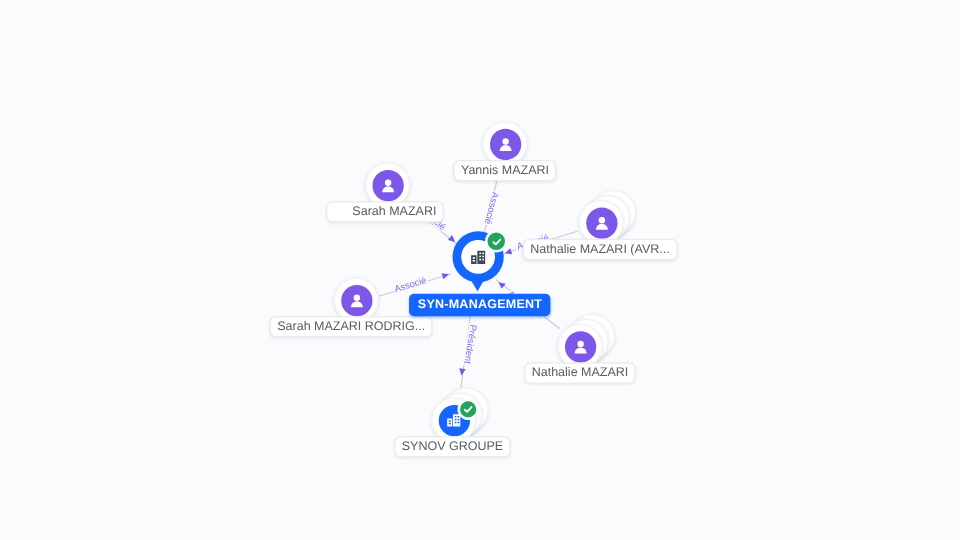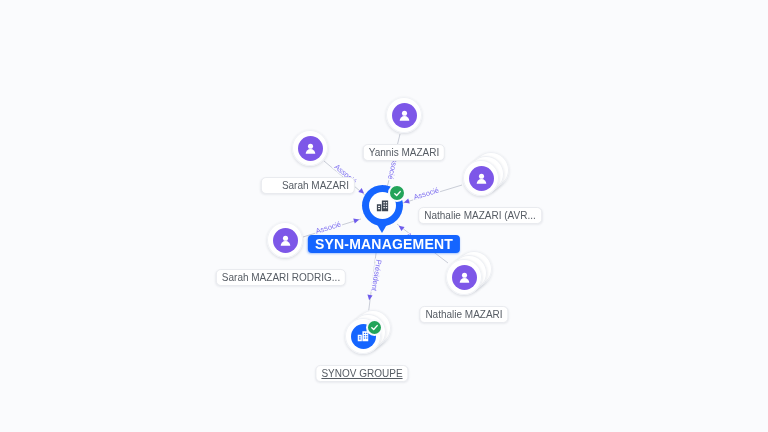--- a/index.html
+++ b/index.html
@@ -34,21 +34,21 @@
   }
   .stack.s1{left:-13px;top:-22px;z-index:2;}
   .stack.s2{left:-8px;top:-26px;z-index:1;}
   .avatar{
     width:25px;height:25px;border-radius:50%;
     background:#7d57e8;
     display:flex;align-items:center;justify-content:center;
   }
   .avatar.company{background:#1565ff;}
   .pill{
-    position:absolute;top:29px;left:0;transform:translateX(-50%);
+    position:absolute;top:13px;left:0;transform:translateX(-50%);
     background:#ffffff;color:#565c64;
     font-size:10px;line-height:11px;white-space:nowrap;
     padding:2px 5px;border-radius:5px;
     border:1px solid #e9ebef;
     box-shadow:0 1px 2px rgba(35,48,74,.08);
     z-index:6;
   }
   .badge{
     position:absolute;width:13px;height:13px;border-radius:50%;
     background:#23a45a;border:2px solid #fafbfd;
@@ -68,21 +68,21 @@
     border-top:17px solid #1565ff;
   }
   .pin-inner{
     width:27px;height:27px;border-radius:50%;background:#ffffff;
     display:flex;align-items:center;justify-content:center;
   }
   .pin .badge{left:6px;top:-21px;width:14px;height:14px;border-width:2.5px;}
   .center-pill{
     position:absolute;top:30px;left:2px;transform:translateX(-50%);
     background:#1565ff;color:#ffffff;
-    font-size:14px;font-weight:700;line-height:12px;white-space:nowrap;
+    font-size:10px;font-weight:700;line-height:12px;white-space:nowrap;
     letter-spacing:.2px;
     padding:3px 7px;border-radius:4px;
     box-shadow:0 1px 2px rgba(21,101,255,.35);
     z-index:7;
   }
 </style>
 </head>
 <body>
 
 <div class="stage">
@@ -196,21 +196,21 @@
               <rect x="17.3" y="14.5" width="2.2" height="2"></rect>
           </g>
         </svg>
       </div>
     </div>
     <div class="badge" style="left:3px;top:-17px;">
       <svg width="9" height="9" viewBox="0 0 12 12" fill="none" stroke="#ffffff" stroke-width="1.9" stroke-linecap="round" stroke-linejoin="round">
         <polyline points="2.4,6.4 4.9,8.7 9.6,3.5"></polyline>
       </svg>
     </div>
-    <div class="pill" style="left:-1px;text-decoration:underline;">SYNOV GROUPE</div>
+    <div class="pill" style="left:-1px;">SYNOV GROUPE</div>
   </div>
 
   <div class="pin" style="left:382px;top:205px;">
     <div class="pin-tail"></div>
     <div class="pin-circle">
       <div class="pin-inner">
         <svg width="15" height="15" viewBox="0 0 24 24">
           <path fill="#3d4753" d="M3 21V10h7v11H3zm8 0V4h10v17H11z"></path>
           <g fill="#ffffff">
             <rect x="5" y="12.5" width="3" height="2"></rect>

